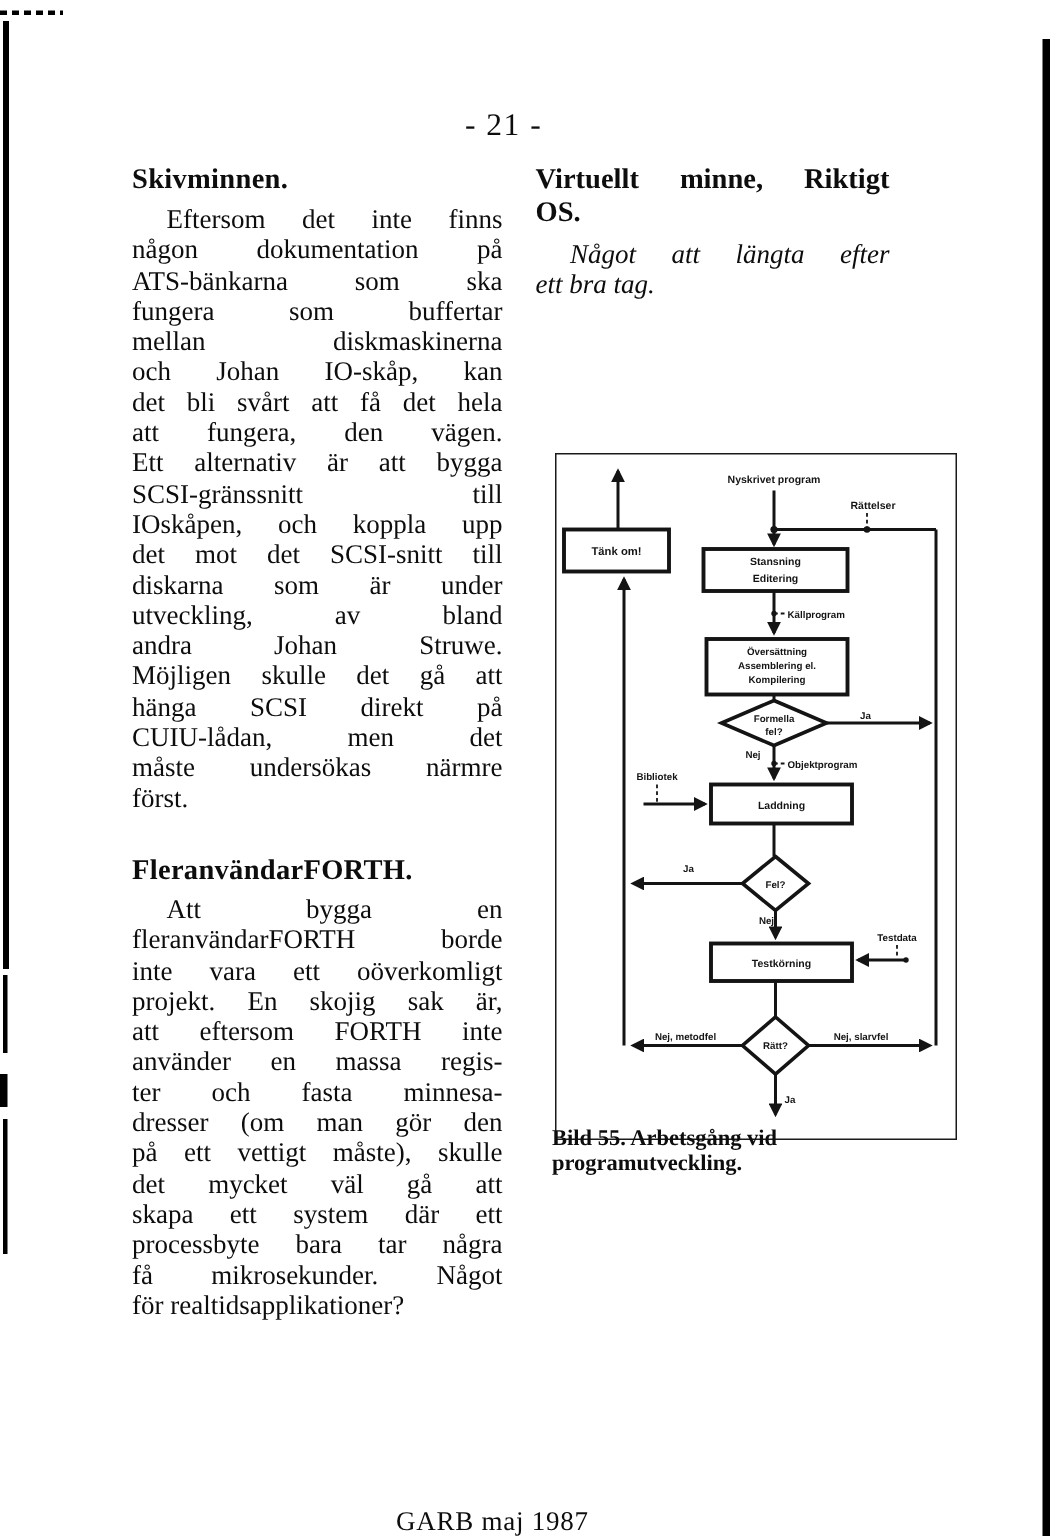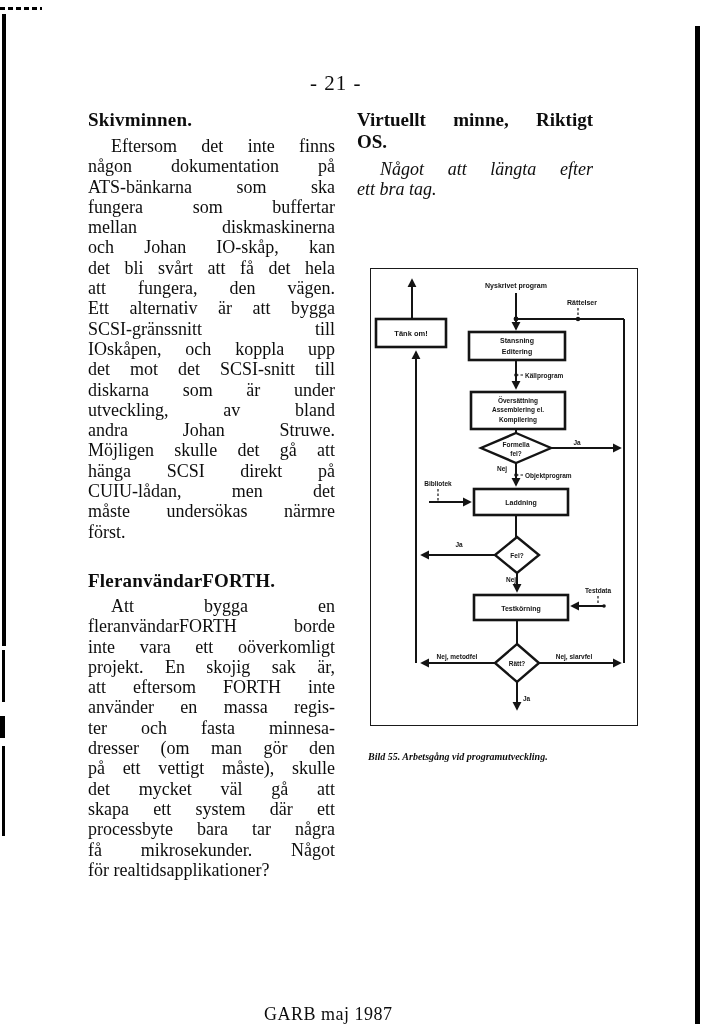--- a/index.html
+++ b/index.html
@@ -18,25 +18,25 @@
   
   .abs { position:absolute; }
   .pagenum { font-size:21px; letter-spacing:1px; }
   .col { position:absolute; }
   .heading { font-weight:bold; font-size:19px; letter-spacing:.2px; }
   .bodytext { font-size:18px; line-height:20.3px; }
   .tline { text-align:justify; text-align-last:justify; white-space:normal; }
   .tline-last { text-align-last:left; }
   .tline-indent { text-indent:23px; }
   .heading-lines .tline { font-weight:bold; font-size:19px; line-height:21.5px;font-family:Liberation Serif, serif; }
-  .caption { font-size:10px; font-weight:bold; font-style:italic; }
+  .caption { font-size:15px; font-weight:bold; }
   .footer { font-size:18px; letter-spacing:.5px;margin-top:45px; }
   
   .figure {
-    position:absolute; left:370px; top:268px; width:266px; height:456px;
+    position:absolute; left:370px; top:302px; width:266px; height:456px;
     border:1.5px solid #1a1a1a; background:#fff;
   }
   .figure svg { display:block; }
   .fc-line { stroke:#141414; stroke-width:2; fill:none; }
   .fc-thin { stroke:#141414; stroke-width:1.2; fill:none; stroke-dasharray:2.5 2; }
   .fc-box  { stroke:#141414; stroke-width:2.6; fill:#fff; }
   .fc-diam { stroke:#141414; stroke-width:2.4; fill:#fff; }
   .fc-dot  { fill:#141414; }
   .fc-text { font-family:"Liberation Sans", sans-serif; font-weight:bold; fill:#141414; }
   .fs7 { font-size:7px; } .fs65 { font-size:6.5px; } .fs75 { font-size:7.5px; }

